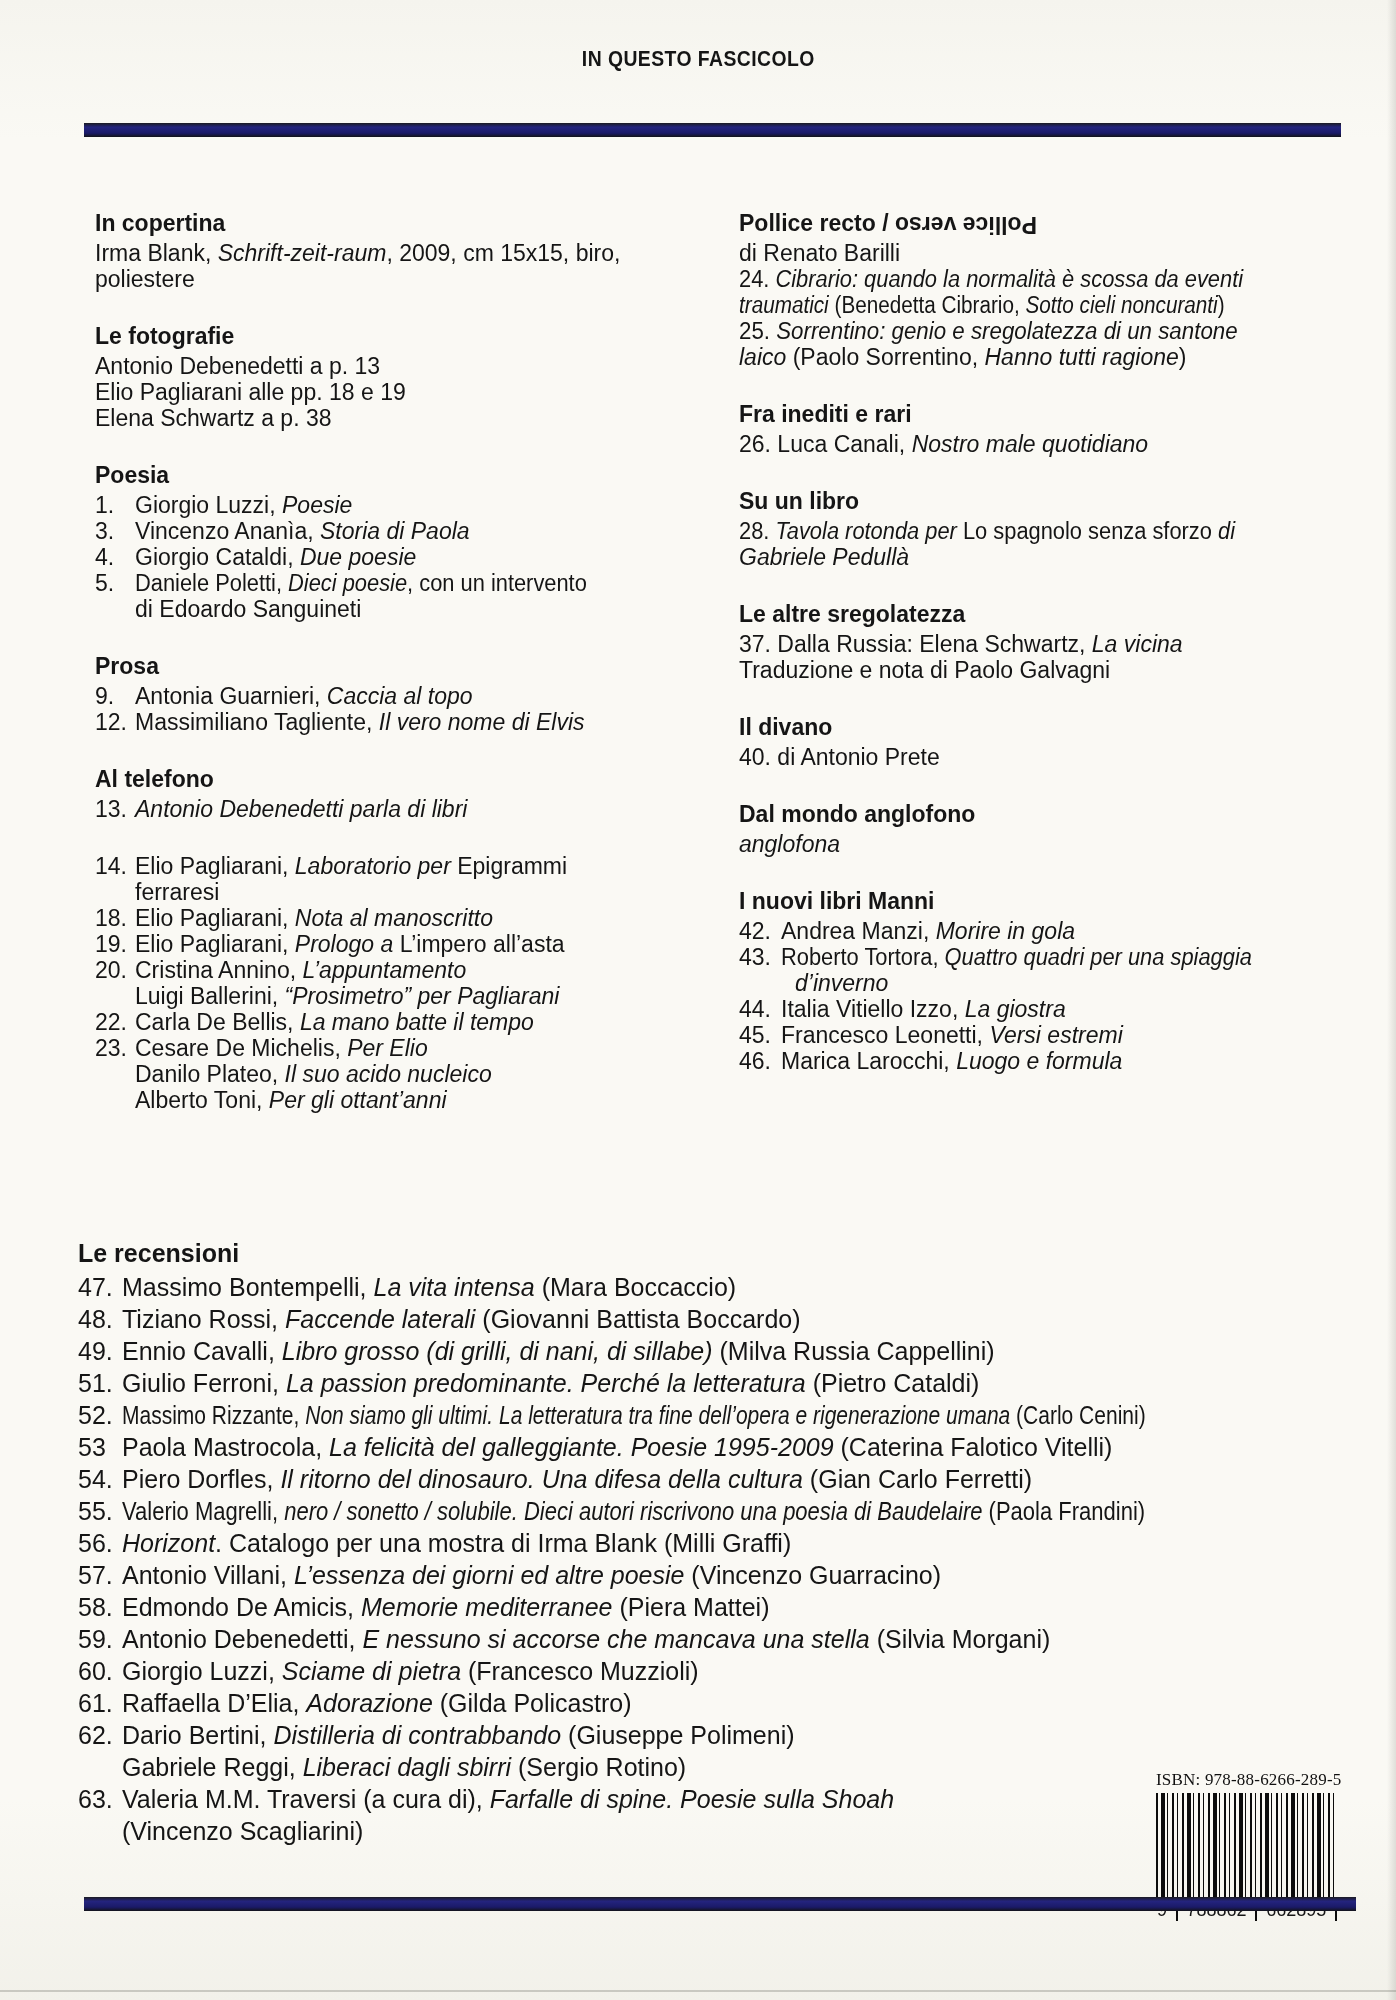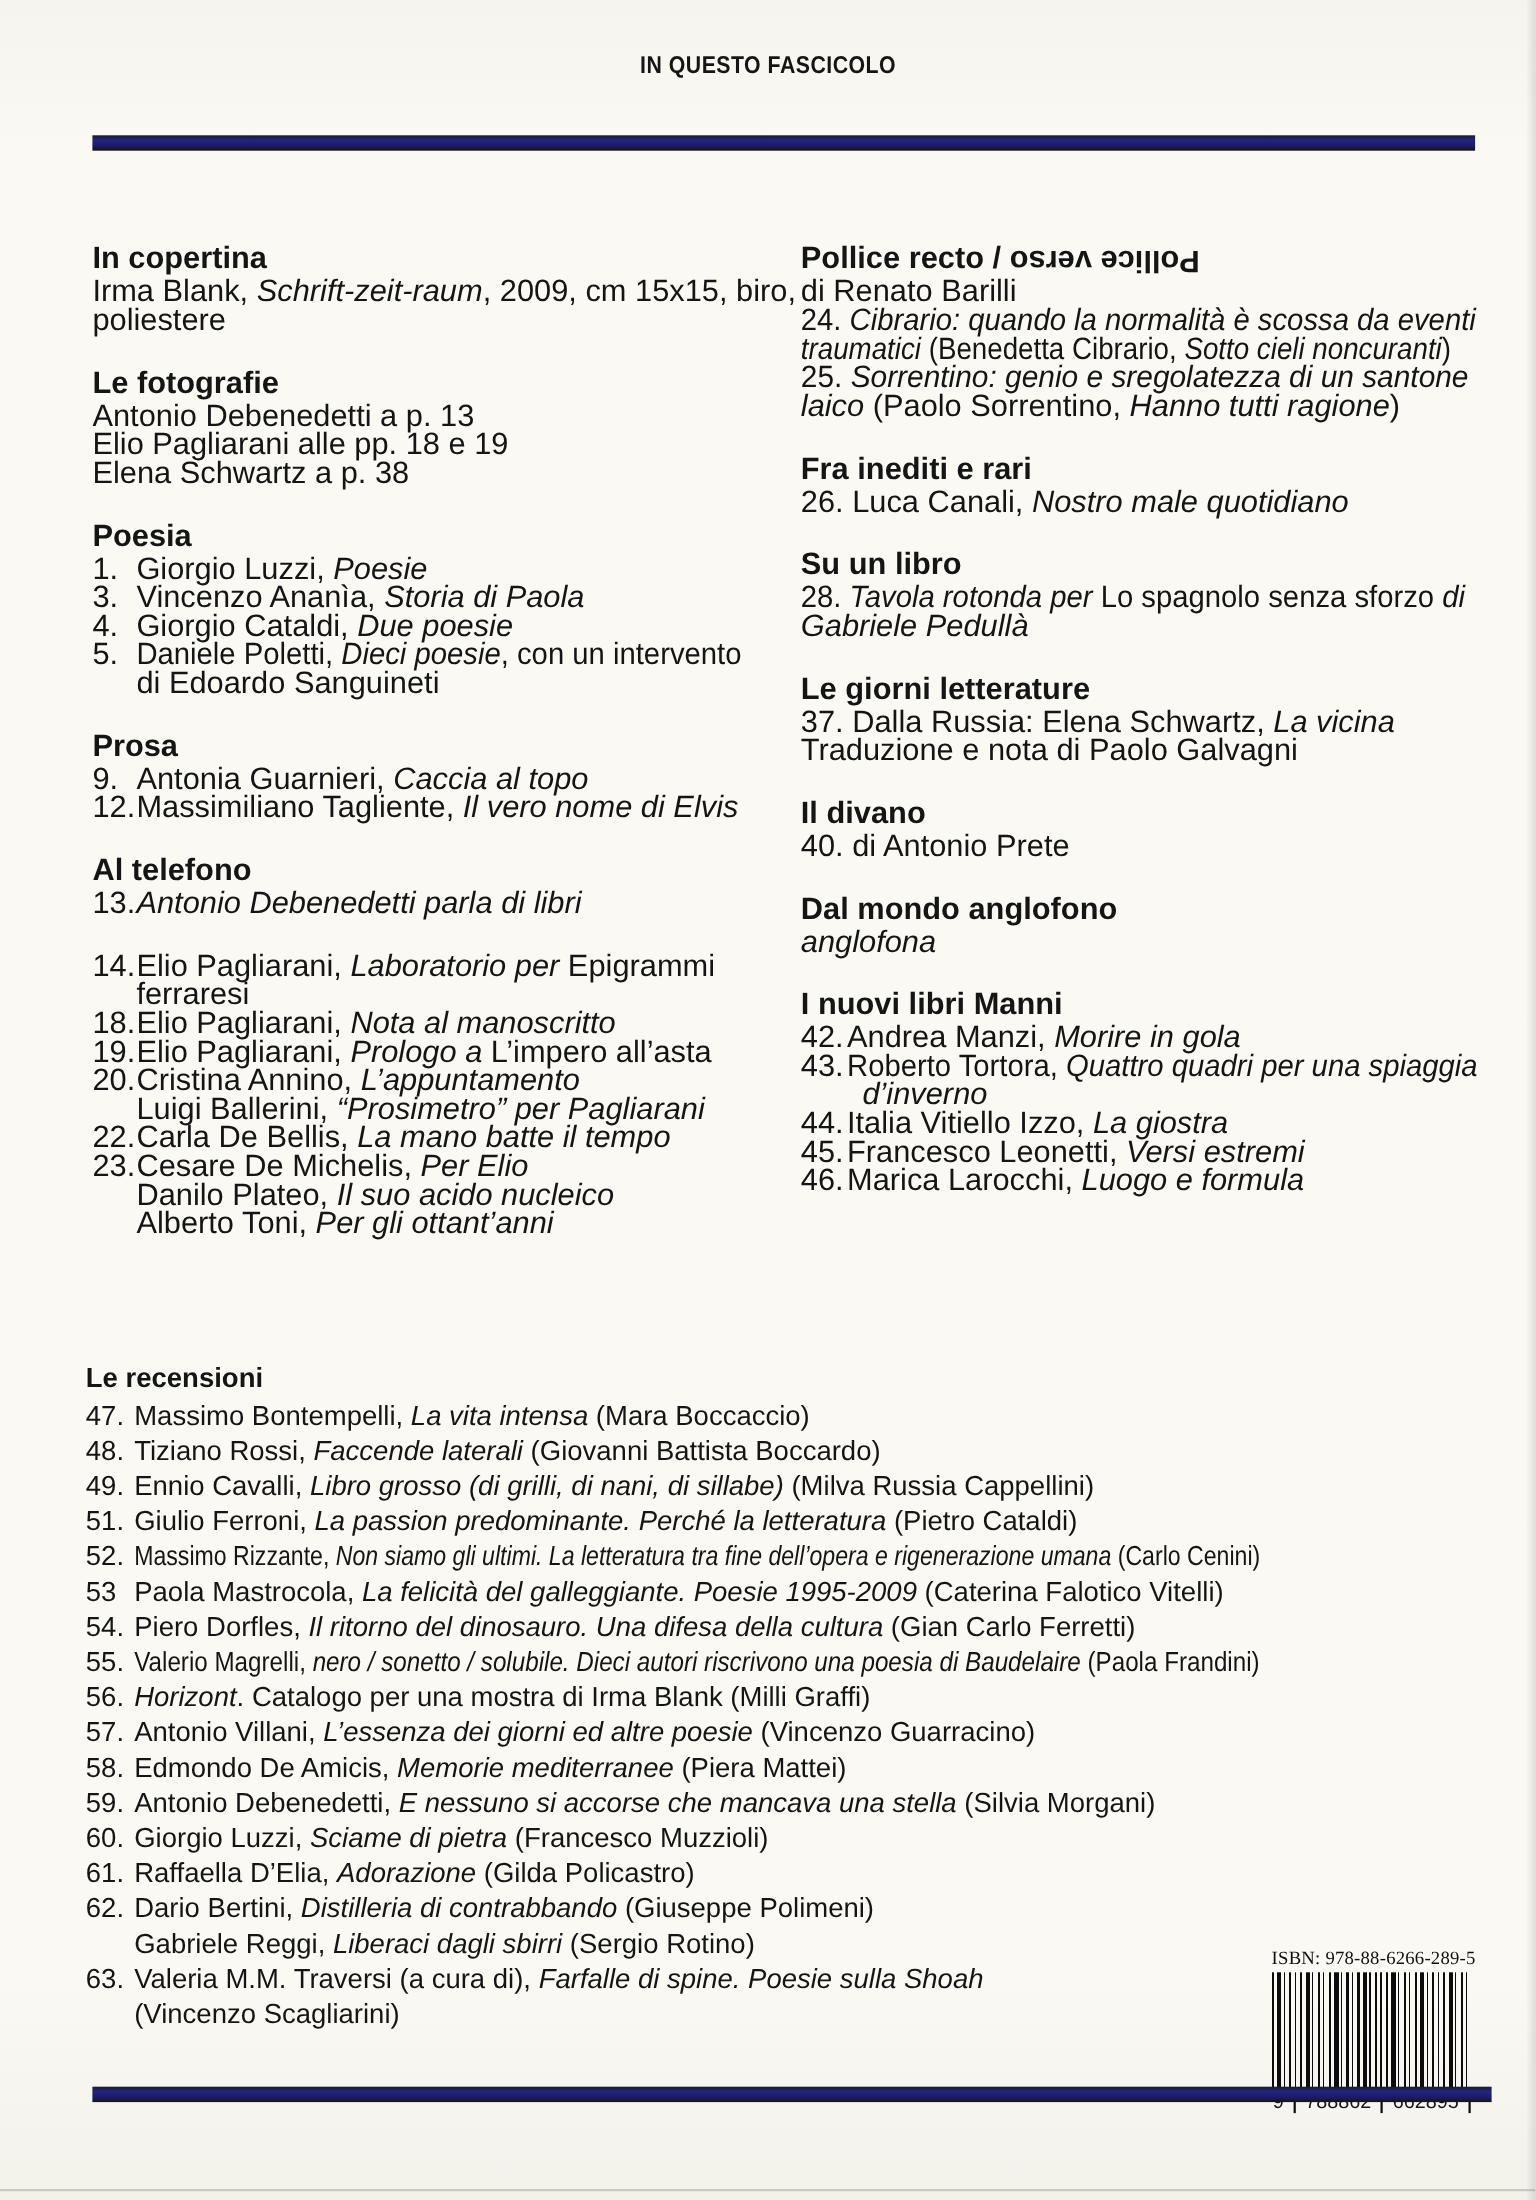--- a/index.html
+++ b/index.html
@@ -8,21 +8,21 @@
     background:linear-gradient(180deg,#f5f4ee 0%,#faf9f4 7%,#faf9f4 90%,#f2f1ea 100%);
     font-family:"Liberation Sans",sans-serif;color:#151515;
   }
   .title{position:absolute;top:46px;left:0;width:100%;text-align:center;
     font-weight:700;font-size:22px;letter-spacing:.5px;}
   .title-inner{display:inline-block;transform:scaleX(.88);}
   .rule{position:absolute;height:14px;
     background:linear-gradient(180deg,#1b1b21 0%,#24247e 30%,#1a1a68 72%,#131319 100%);}
   #rule-top{left:84px;top:123px;width:1257px;}
   #rule-bottom{left:84px;top:1897px;width:1272px;}
-  .col{position:absolute;top:222px;font-size:28px;line-height:26px;}
+  .col{position:absolute;top:210px;font-size:23px;line-height:26px;margin-left:11px;}
   #col-left{left:84px;width:644px;}
   #col-right{left:728px;width:662px;}
   .sec + .sec{margin-top:31px;}
   .ln{margin:0;white-space:nowrap;}
   .hd{font-weight:700;margin-bottom:4px;}
   .num{display:inline-block;}
   #col-left .num{width:40px;}
   #col-right .num{width:42px;}
   #reviews .num{width:44px;}
   #col-left .ind{padding-left:40px;}
@@ -115,21 +115,21 @@
       <div class="sec">
         <p class="ln hd"><span>Fra inediti e rari</span></p>
         <p class="ln"><span>26. Luca Canali, </span><span class="it">Nostro male quotidiano</span></p>
       </div>
       <div class="sec">
         <p class="ln hd"><span>Su un libro</span></p>
         <p class="ln"><span class="cond" style="transform: scaleX(0.95);"><span>28. </span><span class="it">Tavola rotonda per</span><span> Lo spagnolo senza sforzo </span><span class="it">di</span></span></p>
         <p class="ln"><span class="it">Gabriele Pedullà</span></p>
       </div>
       <div class="sec">
-        <p class="ln hd"><span>Le giorni letterature</span></p>
+        <p class="ln hd"><span>Le altre sregolatezza</span></p>
         <p class="ln"><span>37. Dalla Russia: Elena Schwartz, </span><span class="it">La vicina</span></p>
         <p class="ln"><span>Traduzione e nota di Paolo Galvagni</span></p>
       </div>
       <div class="sec">
         <p class="ln hd"><span>Il divano</span></p>
         <p class="ln"><span>40. di Antonio Prete</span></p>
       </div>
       <div class="sec">
         <p class="ln hd"><span>Dal mondo anglofono</span></p>
         <p class="ln"><span class="it">anglofona</span></p>

